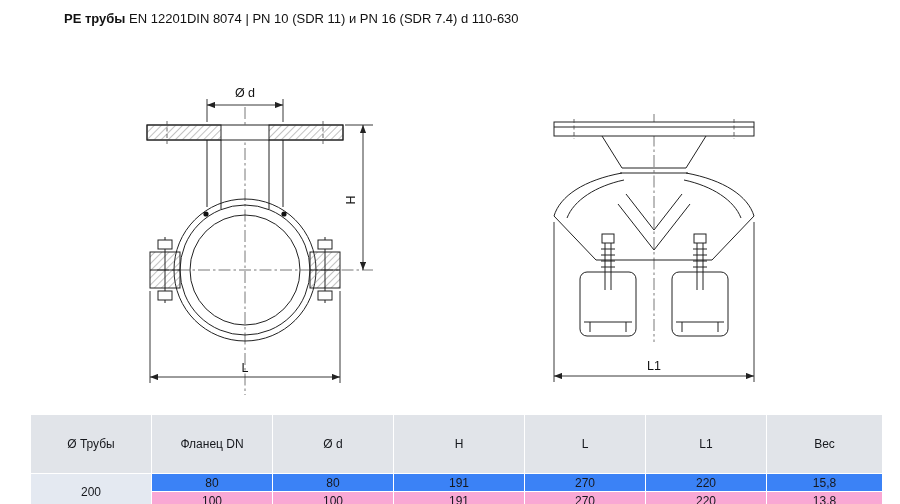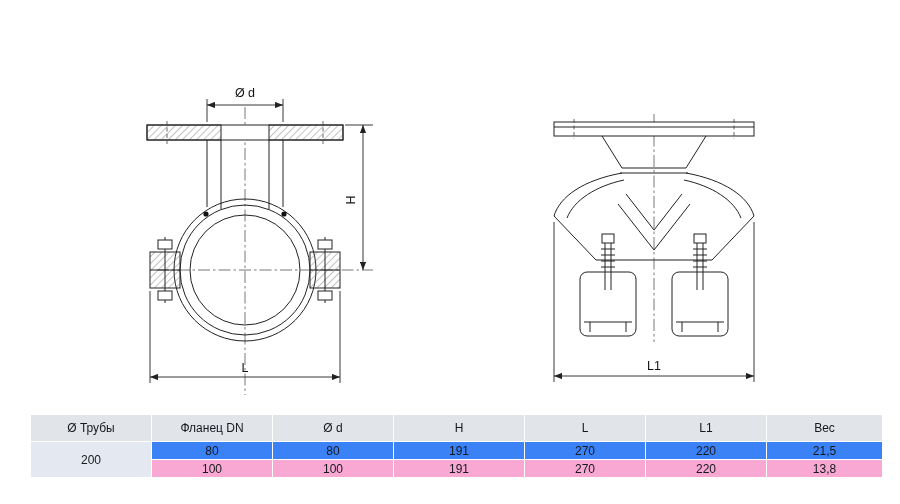--- a/index.html
+++ b/index.html
@@ -24,33 +24,34 @@
 
   
   .table-wrap { position: absolute; left: 30px; top: 414px; width: 847px; }
   table {
     width: 847px; table-layout: fixed;
     border-collapse: separate; border-spacing: 1px;
     font-size: 12px; color: #16181d;
   }
   th {
     background: #e1e4e9; font-weight: 400; height: 26px;
-    padding: 0 4px; white-space: nowrap;
+    padding: 16px 4px; white-space: nowrap;
   }
   td { text-align: center; height: 17px; padding: 0 4px; white-space: nowrap; }
   tr.row-1 td { background: #3b82f6; }
   tr.row-2 td { background: #f9a8d4; }
   td.pipe-cell { background: #e4e9f1 !important; vertical-align: middle; }
 </style>
 </head>
 <body>
 
 <div class="page">
 
   <header class="spec">
+    <p><b>PE трубы</b><span> EN 12201DIN 8074 | PN 10 (SDR 11) и PN 16 (SDR 7.4) d 110-630</span></p>
   </header>
 
   <svg class="front-view" viewBox="0 0 300 315">
     <defs>
       <marker id="arrF" viewBox="0 0 9 7" refX="9" refY="3.5" markerWidth="9" markerHeight="7" orient="auto-start-reverse">
         <path d="M0,0 L9,3.5 L0,7 Z" fill="#222"></path>
       </marker>
       <pattern id="hatchF" patternUnits="userSpaceOnUse" width="5" height="5" patternTransform="rotate(45)">
         <line x1="0" y1="0" x2="0" y2="5" stroke="#666" stroke-width="0.8"></line>
       </pattern>
@@ -216,21 +217,21 @@
         </tr>
       </thead>
       <tbody>
         <tr class="row-1">
           <td rowspan="2" class="pipe-cell">200</td>
           <td>80</td>
           <td>80</td>
           <td>191</td>
           <td>270</td>
           <td>220</td>
-          <td>21,5</td>
+          <td>15,8</td>
         </tr>
         <tr class="row-2">
           <td>100</td>
           <td>100</td>
           <td>191</td>
           <td>270</td>
           <td>220</td>
           <td>13,8</td>
         </tr>
       </tbody>

